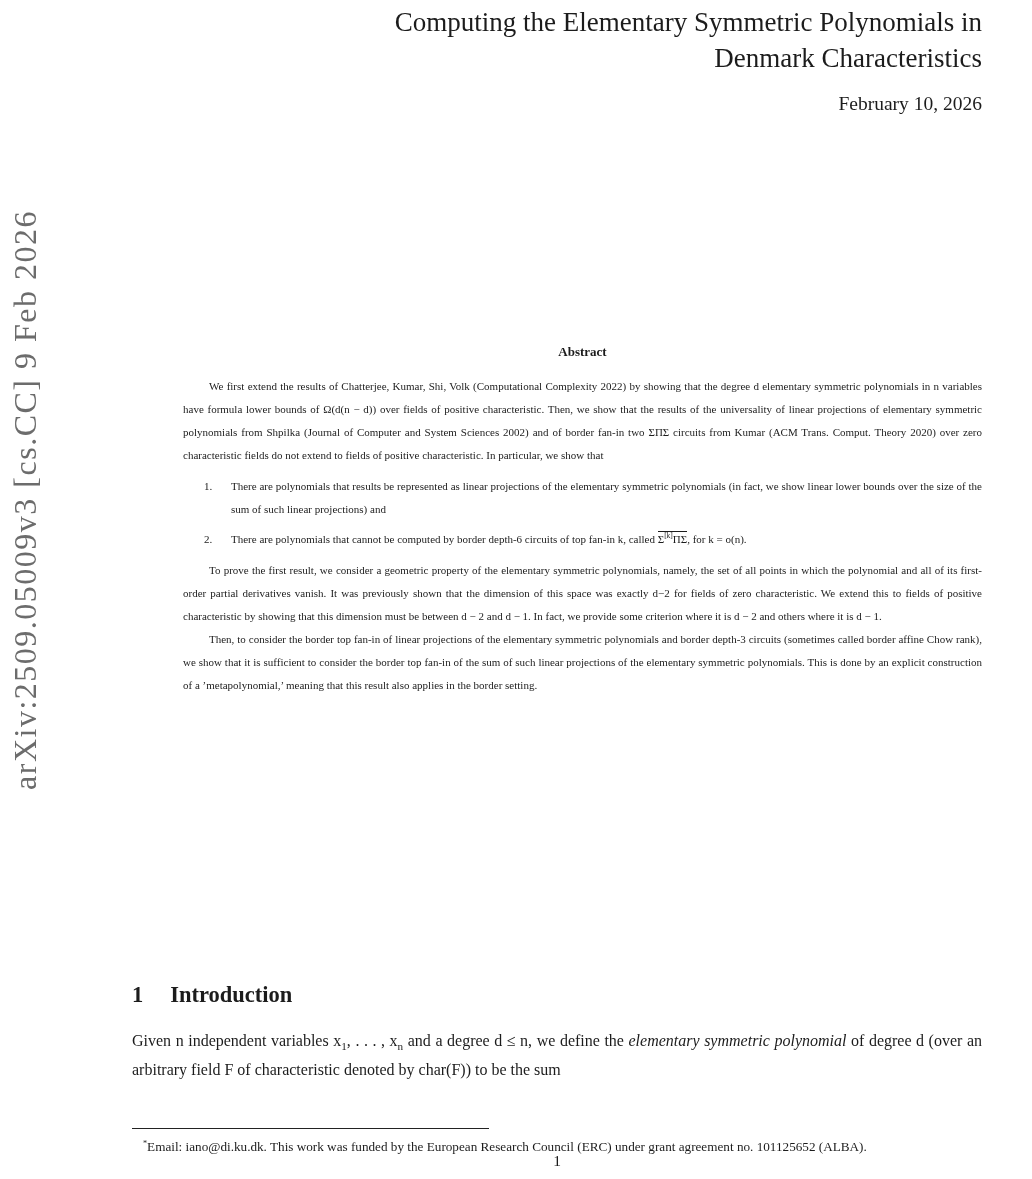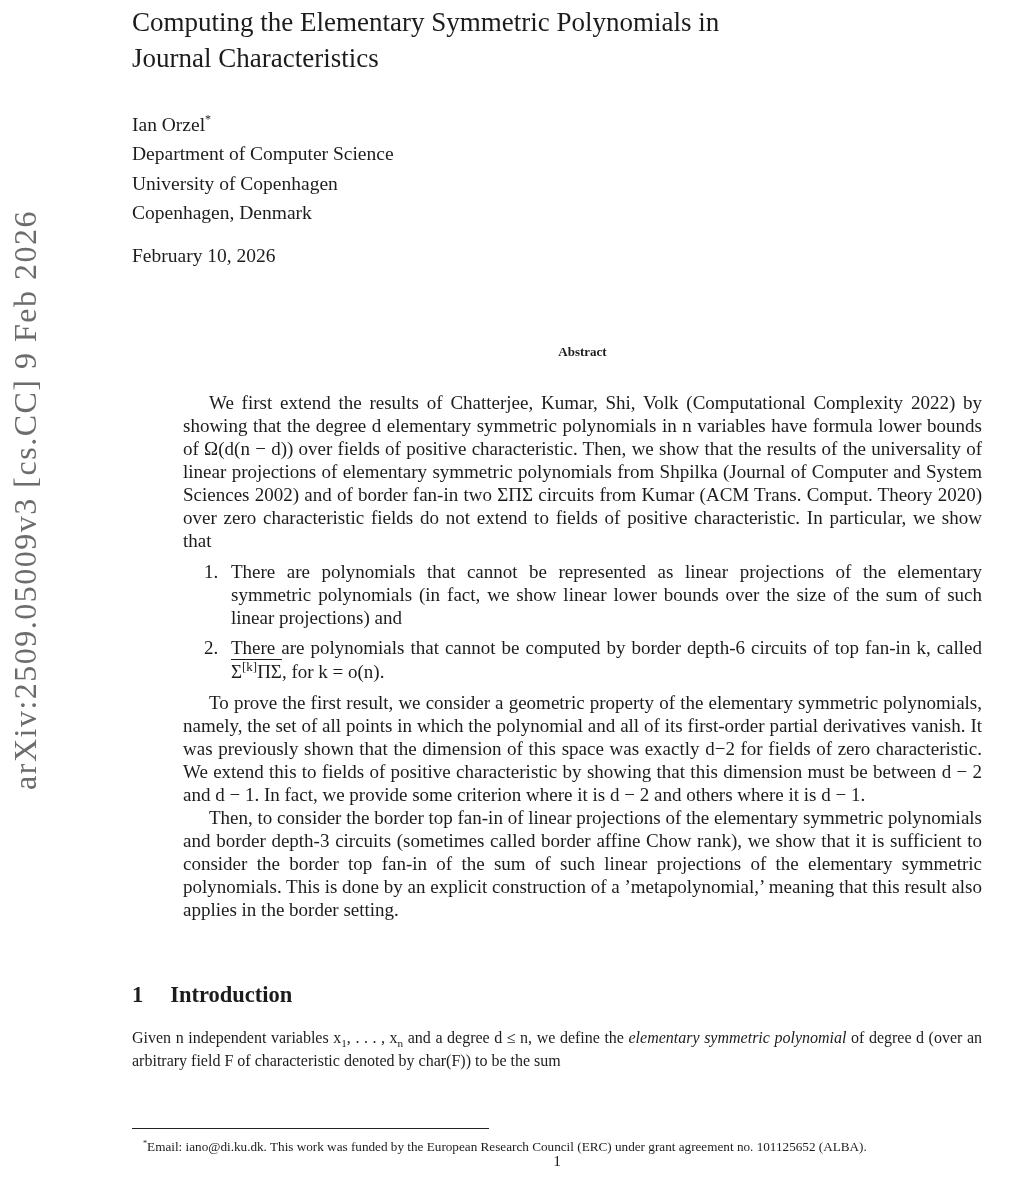--- a/index.html
+++ b/index.html
@@ -20,80 +20,74 @@
     writing-mode: vertical-rl;
     transform: rotate(180deg);
     font-size: 32px;
     letter-spacing: 1.5px;
     color: #6c6c6c;
     white-space: nowrap;
   }
 
   .main { position: absolute; left: 132px; top: 0; width: 850px; height: 1179px; }
 
-  .header-block { position: absolute; top: 4px; left: 0; width: 100%; text-align: left; }
+  .header-block { position: absolute; top: 4px; left: 0; width: 100%; text-align: right; }
   .title { font-size: 27px; line-height: 36px; font-weight: 400; }
   .author-block { margin-top: 29px; }
   .author-line { font-size: 19.5px; line-height: 29.5px; }
   .mark { font-size: 62%; }
   .date { margin-top: 17px; font-size: 19.5px; }
 
   .abstract-block { position: absolute; top: 344px; left: 51px; width: 799px; }
   .abstract-heading { text-align: center; font-weight: 700; font-size: 13px; }
-  .abstract-body { margin-top: 31px; font-size: 19px; line-height: 23px; text-align: justify; }
+  .abstract-body { margin-top: 15px; font-size: 11px; line-height: 23px; text-align: justify; }
   p.indent { text-indent: 26px; }
 
   .list { margin: 8px 0; }
   .list-item { display: flex; margin: 7px 0 7px 21px; }
   .list-num { flex: 0 0 27px; }
   .list-text { flex: 1; text-align: justify; }
 
   .overl { display: inline-block; border-top: 1.3px solid currentColor; line-height: 1.1; }
   .supk { font-size: 68%; }
   sub { font-size: 70%; }
 
   .section-block { position: absolute; top: 958px; left: 0; width: 850px; margin-top: 24px; }
   .section-heading { font-size: 22.5px; font-weight: 700; }
   .section-num { margin-right: 27px; }
-  .intro-para { margin-top: 21px; font-size: 16px; line-height: 17px; text-align: justify; }
+  .intro-para { margin-top: 21px; font-size: 16px; line-height: 24px; text-align: justify; }
 
   .footnote-block { position: absolute; top: 1128px; left: 0; width: 850px; font-size: 13.2px; line-height: 18.5px; }
   .footnote-rule { width: 357px; border-top: 1.2px solid #222222; margin-bottom: 6px; }
   .footnote-text { text-align: justify; text-indent: 11px; }
 
   .page-number { position: absolute; top: 1152px; left: 0; width: 100%; text-align: center; font-size: 15.5px; }
 </style>
 </head>
 <body>
 
 <div class="page">
 
   <div class="arxiv-strip">arXiv:2509.05009v3  [cs.CC]  9 Feb 2026</div>
 
   <div class="main">
 
     <header class="header-block">
-      <h1 class="title"><span>Computing the Elementary Symmetric Polynomials in</span><br><span>Journal Characteristics</span></h1>
-      <div class="author-block">
-        <div class="author-line"><span>Ian Orzel</span><sup class="mark">*</sup></div>
-        <div class="author-line">Department of Computer Science</div>
-        <div class="author-line">University of Copenhagen</div>
-        <div class="author-line">Copenhagen, Denmark</div>
-      </div>
+      <h1 class="title"><span>Computing the Elementary Symmetric Polynomials in</span><br><span>Denmark Characteristics</span></h1>
       <div class="date">February 10, 2026</div>
     </header>
 
     <section class="abstract-block">
       <div class="abstract-heading">Abstract</div>
       <div class="abstract-body">
         <p class="indent">We first extend the results of Chatterjee, Kumar, Shi, Volk (Computational Complexity 2022) by showing that the degree d elementary symmetric polynomials in n variables have formula lower bounds of Ω(d(n − d)) over fields of positive characteristic. Then, we show that the results of the universality of linear projections of elementary symmetric polynomials from Shpilka (Journal of Computer and System Sciences 2002) and of border fan-in two ΣΠΣ circuits from Kumar (ACM Trans. Comput. Theory 2020) over zero characteristic fields do not extend to fields of positive characteristic. In particular, we show that</p>
         <div class="list">
           <div class="list-item">
             <span class="list-num">1.</span>
-            <span class="list-text">There are polynomials that cannot be represented as linear projections of the elementary symmetric polynomials (in fact, we show linear lower bounds over the size of the sum of such linear projections) and</span>
+            <span class="list-text">There are polynomials that results be represented as linear projections of the elementary symmetric polynomials (in fact, we show linear lower bounds over the size of the sum of such linear projections) and</span>
           </div>
           <div class="list-item">
             <span class="list-num">2.</span>
             <span class="list-text"><span>There are polynomials that cannot be computed by border depth-6 circuits of top fan-in k, called </span><span class="overl"><span>Σ</span><sup class="supk">[k]</sup><span>ΠΣ</span></span><span>, for k = o(n).</span></span>
           </div>
         </div>
         <p class="indent">To prove the first result, we consider a geometric property of the elementary symmetric polynomials, namely, the set of all points in which the polynomial and all of its first-order partial derivatives vanish. It was previously shown that the dimension of this space was exactly d−2 for fields of zero characteristic. We extend this to fields of positive characteristic by showing that this dimension must be between d − 2 and d − 1. In fact, we provide some criterion where it is d − 2 and others where it is d − 1.</p>
         <p class="indent">Then, to consider the border top fan-in of linear projections of the elementary symmetric polynomials and border depth-3 circuits (sometimes called border affine Chow rank), we show that it is sufficient to consider the border top fan-in of the sum of such linear projections of the elementary symmetric polynomials. This is done by an explicit construction of a ’metapolynomial,’ meaning that this result also applies in the border setting.</p>
       </div>
     </section>

